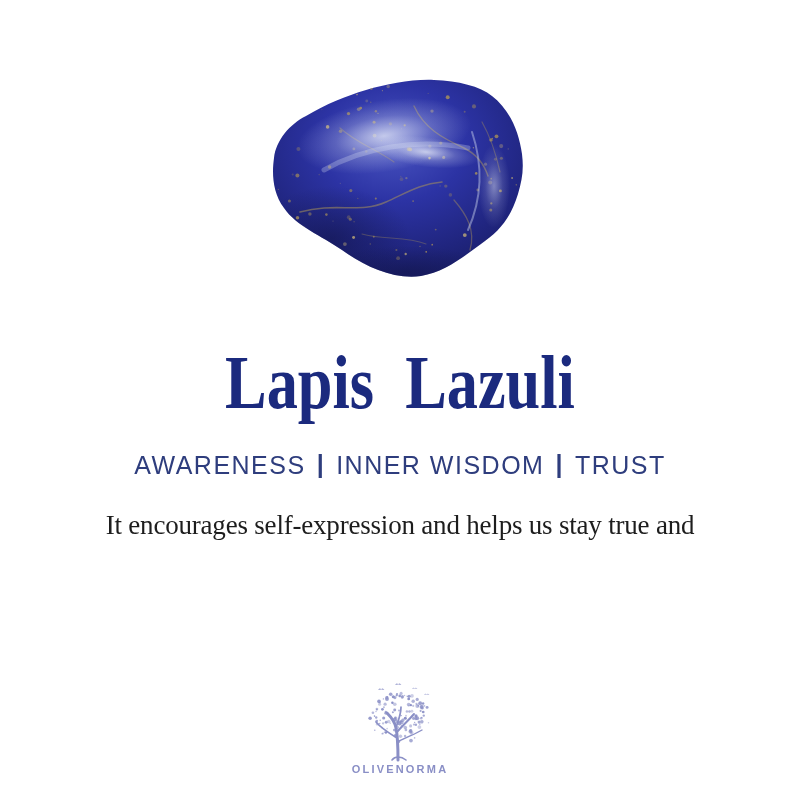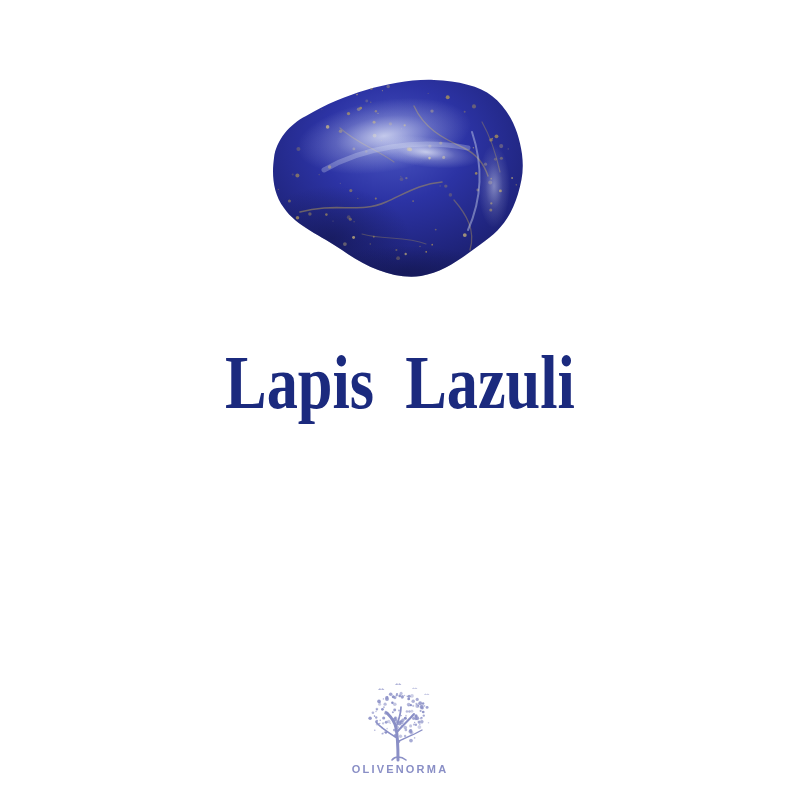--- a/index.html
+++ b/index.html
@@ -220,22 +220,26 @@
         <ellipse cx="160" cy="78" rx="54" ry="15" fill="url(#gSheen)" transform="rotate(7 160 78)"></ellipse>
         <ellipse cx="228" cy="112" rx="16" ry="42" fill="url(#gSheen)" opacity="0.6"></ellipse>
         <path d="M58 96 C96 74 150 64 202 74" stroke="#dfe5f5" stroke-width="5" fill="none" opacity="0.28" stroke-linecap="round"></path>
         <path d="M206 58 C216 88 218 120 202 156" stroke="#ccd4ee" stroke-width="2" fill="none" opacity="0.45" stroke-linecap="round"></path>
       </g>
     </svg>
   </div>
 
   <div class="title">Lapis  Lazuli</div>
 
+  <div class="subtitle">
+    <span>AWARENESS</span><span class="sep">|</span><span>INNER WISDOM</span><span class="sep">|</span><span>TRUST</span>
+  </div>
 
   <div class="description">
+    <div class="line">It encourages self-expression and helps us stay true and</div>
   </div>
 
   <div class="logo-wrap">
     <svg width="104" height="80" viewBox="0 0 104 80">
 
       <g id="tree-canopy" fill="#8a8fc6">
           <circle cx="50.4" cy="59.5" r="1.82" opacity="0.81"></circle>
           <circle cx="22.1" cy="36.2" r="1.75" opacity="0.89"></circle>
           <circle cx="53.1" cy="11.4" r="1.57" opacity="0.57"></circle>
           <circle cx="46.8" cy="22.2" r="1.81" opacity="0.50"></circle>

